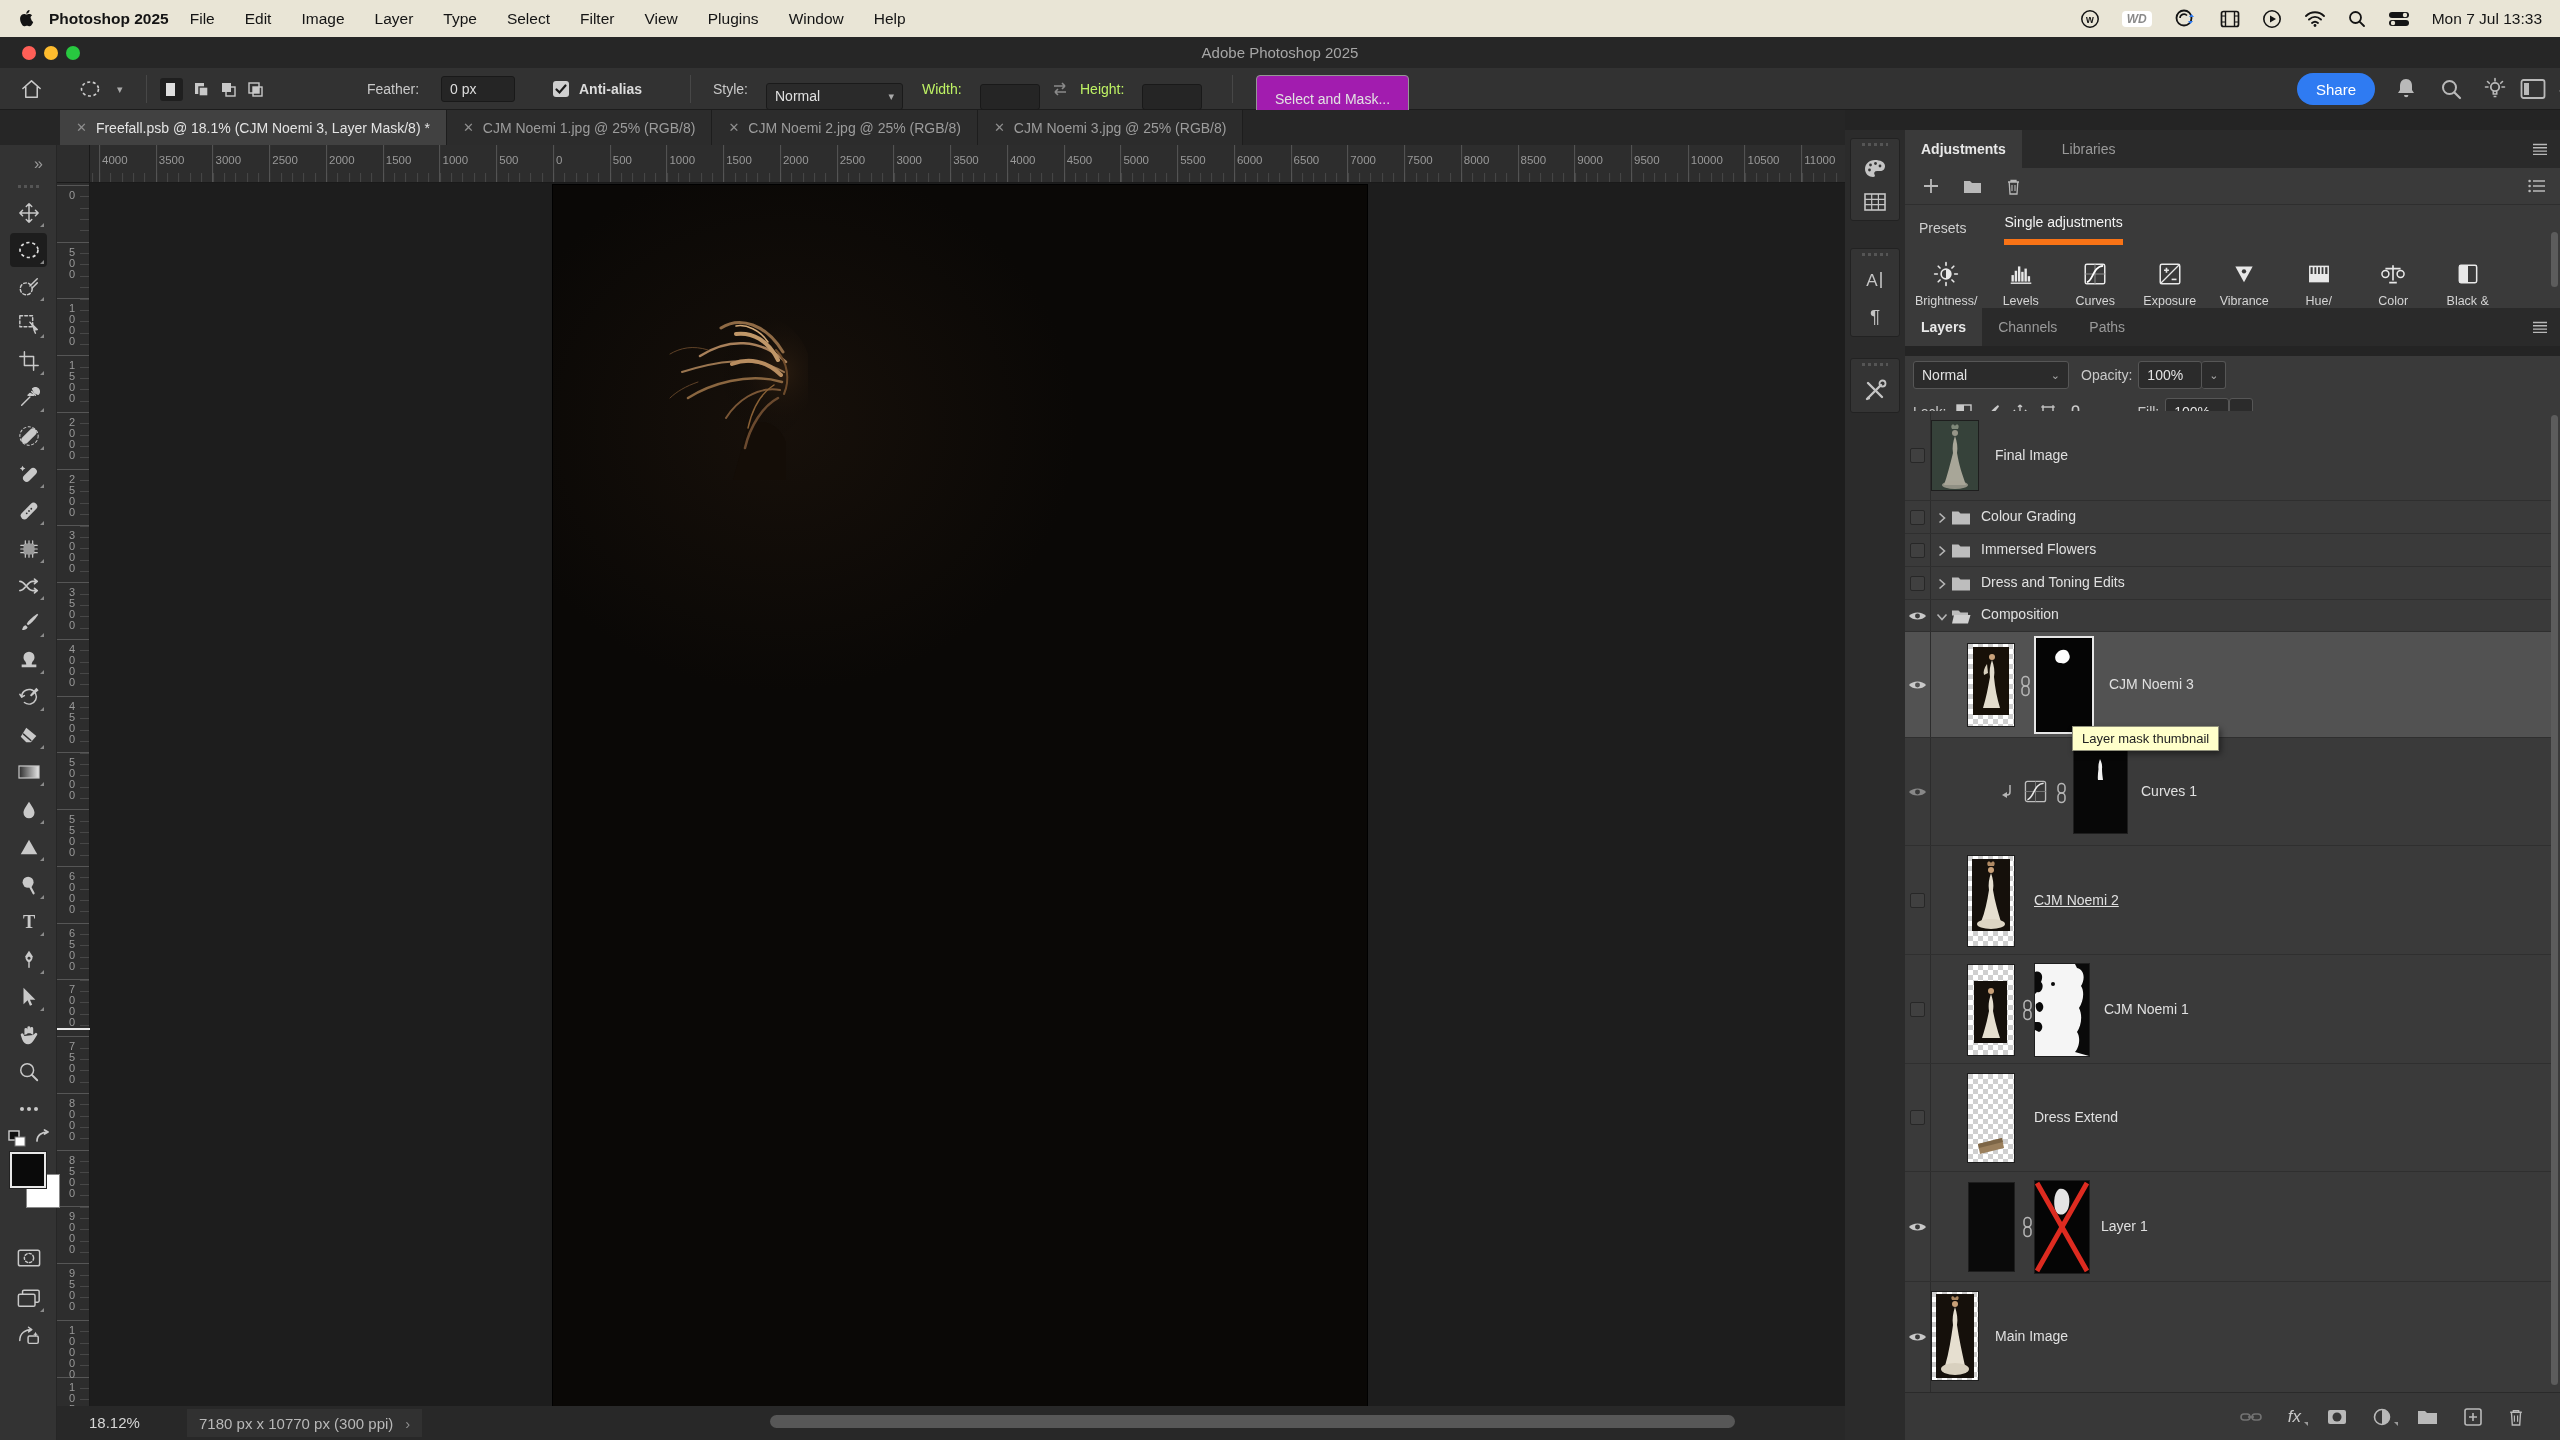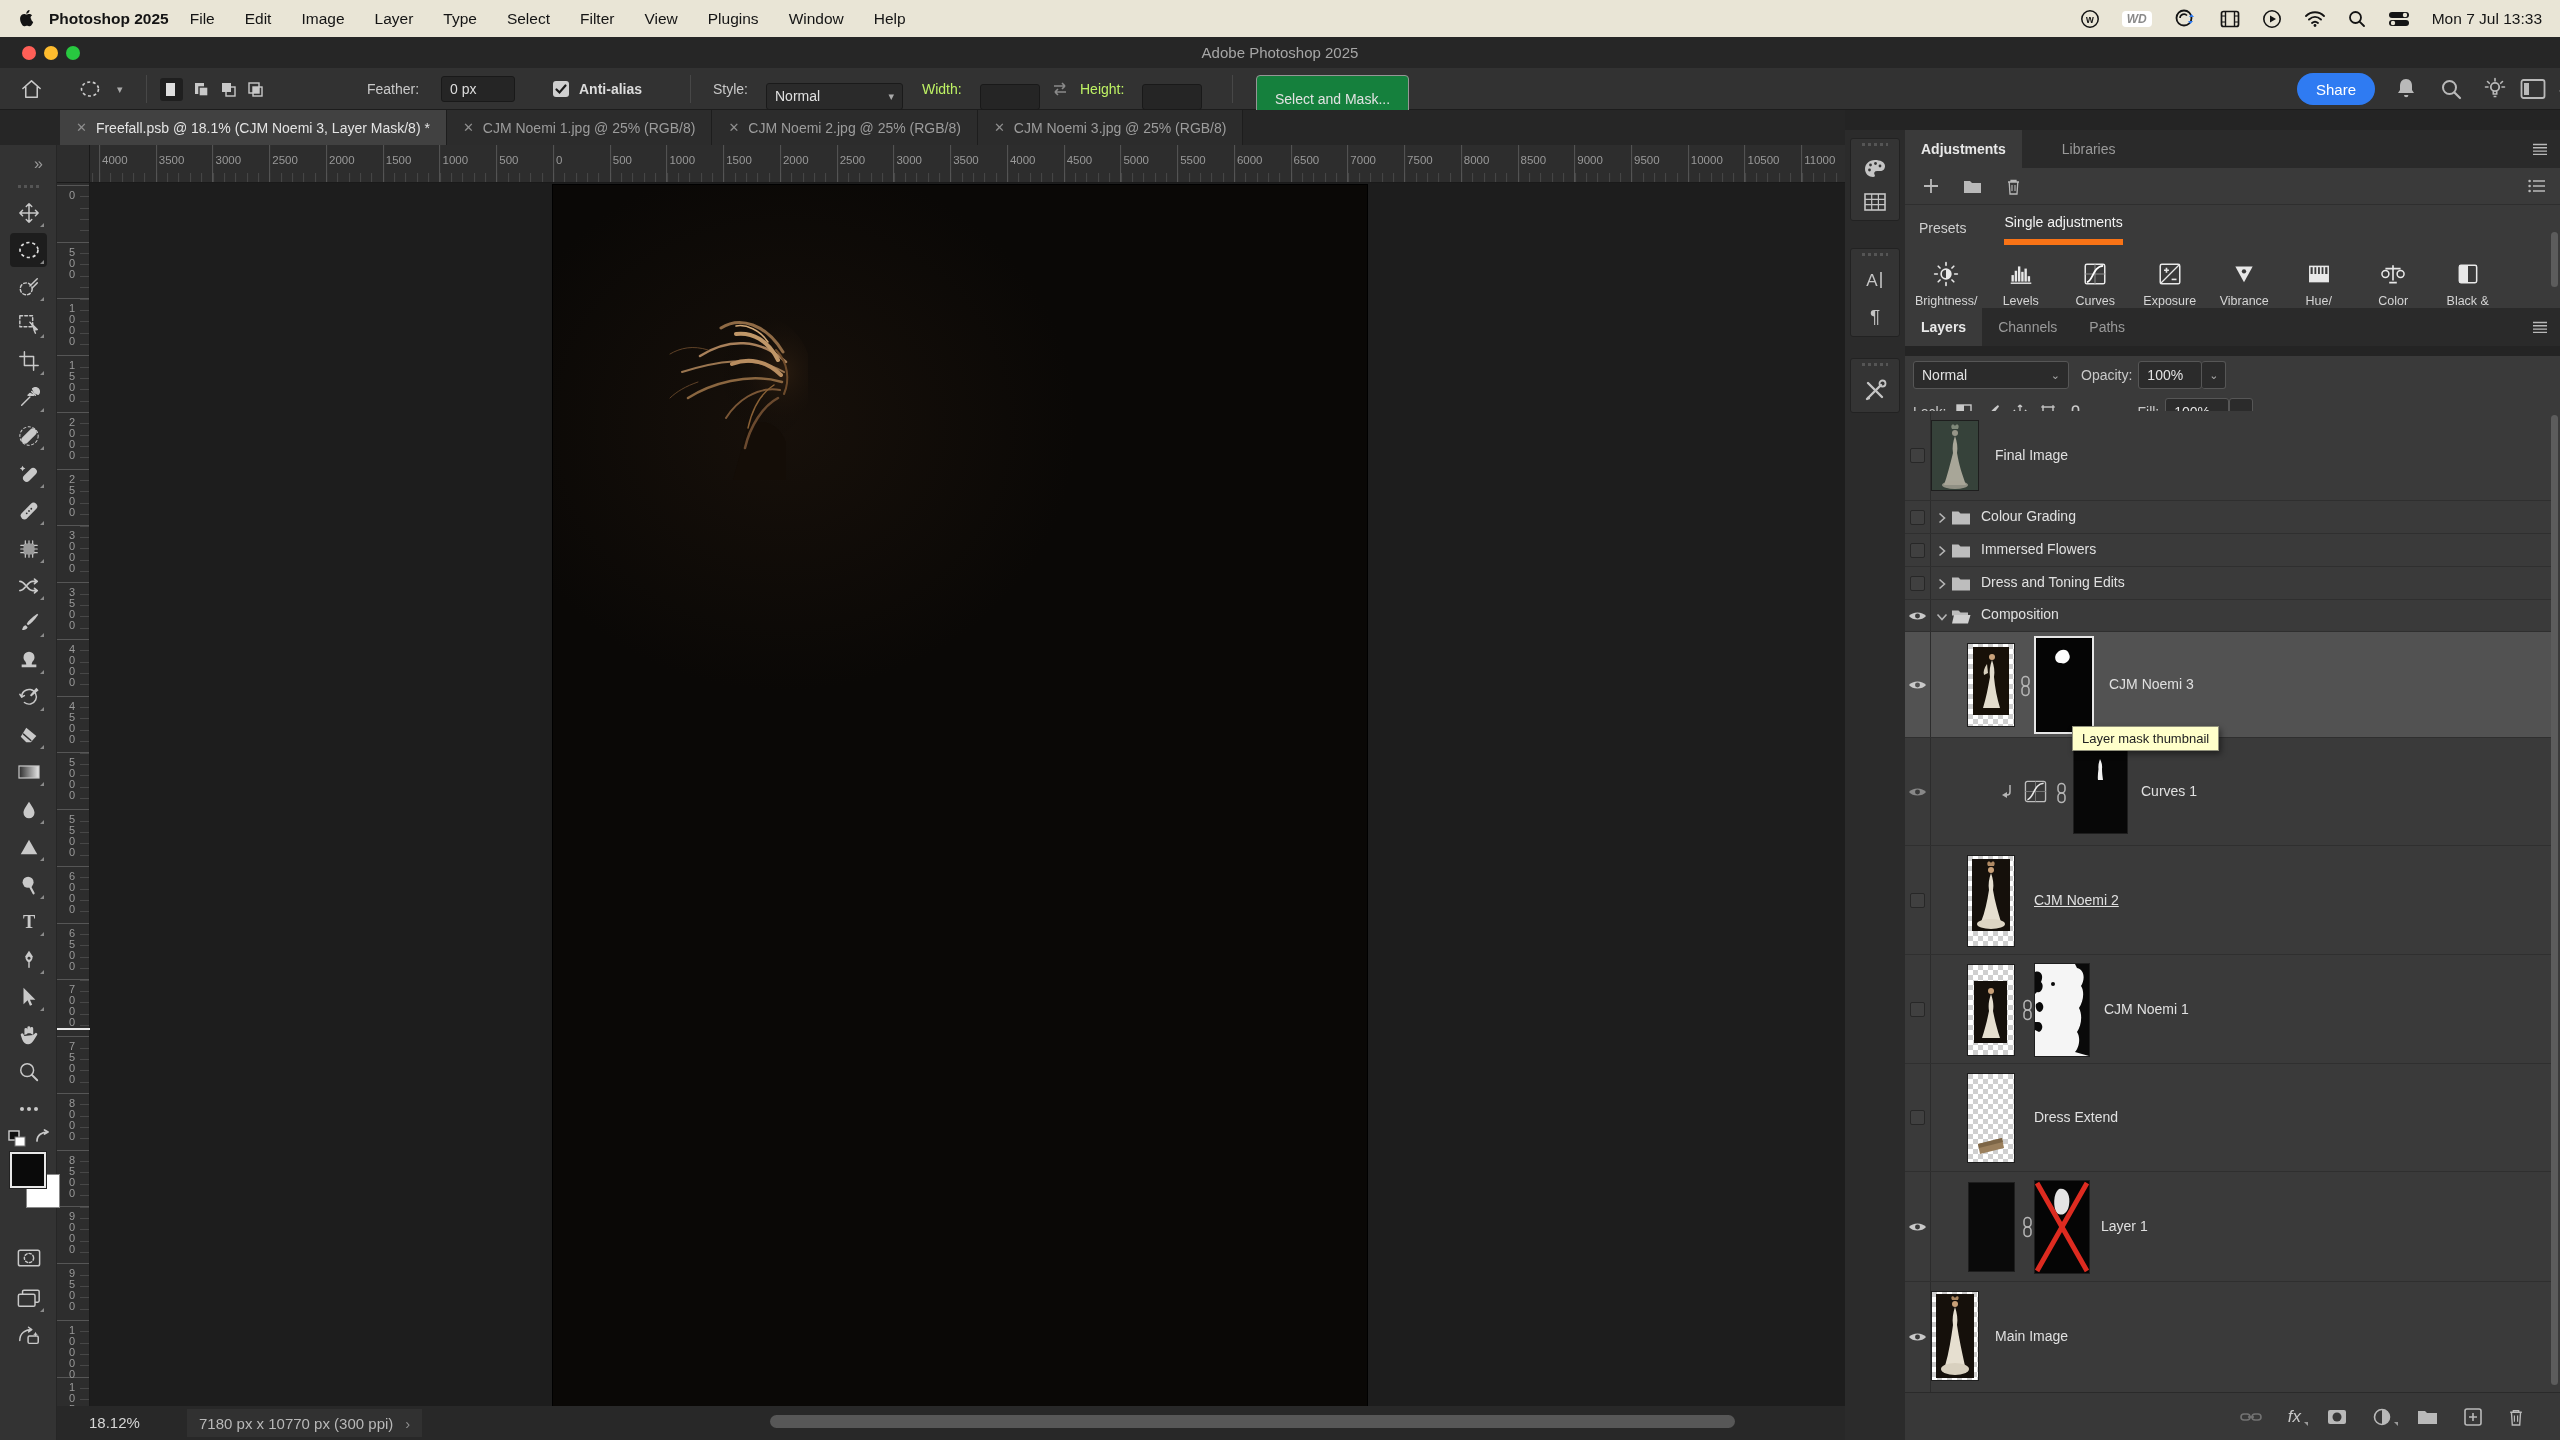--- a/index.html
+++ b/index.html
@@ -23,21 +23,21 @@
   #title-text { position:absolute; top:7px; width:100%; text-align:center; color:#a6a6a6; font-size:15px; }
 
   
   #optionsbar { position:absolute; left:0; top:68px; width:2560px; height:42px; background:#323232; border-bottom:1px solid #1c1c1c; color:#c9c9c9; font-size:14px; }
   .ob { position:absolute; top:0; height:42px; display:flex; align-items:center; }
   .ob-sep { position:absolute; top:7px; width:1px; height:28px; background:#474747; }
   .ob-field { background:#252525; border:1px solid #191919; border-radius:3px; height:26px; color:#ddd; display:flex; align-items:center; padding:0 8px; }
   .ob-select { background:#2a2a2a; border:1px solid #1a1a1a; border-radius:3px; height:27px; color:#e0e0e0; display:flex; align-items:center; justify-content:space-between; padding:0 8px; }
   .dim { color:#bef264; }
   .chev { font-size:11px; color:#aaa; margin-left:8px; }
-  #sam-btn { position:absolute; left:1256px; top:7px; width:153px; height:47px; border:1px solid #969696; border-radius:4px; background:#15803d; color:#e2e2e2; font-size:14px; display:flex; align-items:center; justify-content:center; }
+  #sam-btn { position:absolute; left:1256px; top:7px; width:153px; height:47px; border:1px solid #969696; border-radius:4px; background:#a21caf; color:#e2e2e2; font-size:14px; display:flex; align-items:center; justify-content:center; }
   #share-btn { position:absolute; left:2297px; top:5px; width:78px; height:32px; border-radius:16px; background:#2f7bf2; color:#fff; font-size:15px; display:flex; align-items:center; justify-content:center; }
 
   
   #tabbar { position:absolute; left:0; top:110px; width:1845px; height:35px; background:#262626; display:flex; padding-left:60px; }
   .dtab { height:35px; display:flex; align-items:center; gap:9px; padding:0 16px; font-size:14px; border-right:1px solid #1d1d1d; background:#2c2c2c; color:#9c9c9c; white-space:nowrap; }
   .dtab.active { background:#414141; color:#e4e4e4; }
   .dtab .x { font-size:13px; color:#8f8f8f; }
   #tabbar-right { position:absolute; left:1845px; top:110px; width:715px; height:35px; background:#242424; }
 
   

